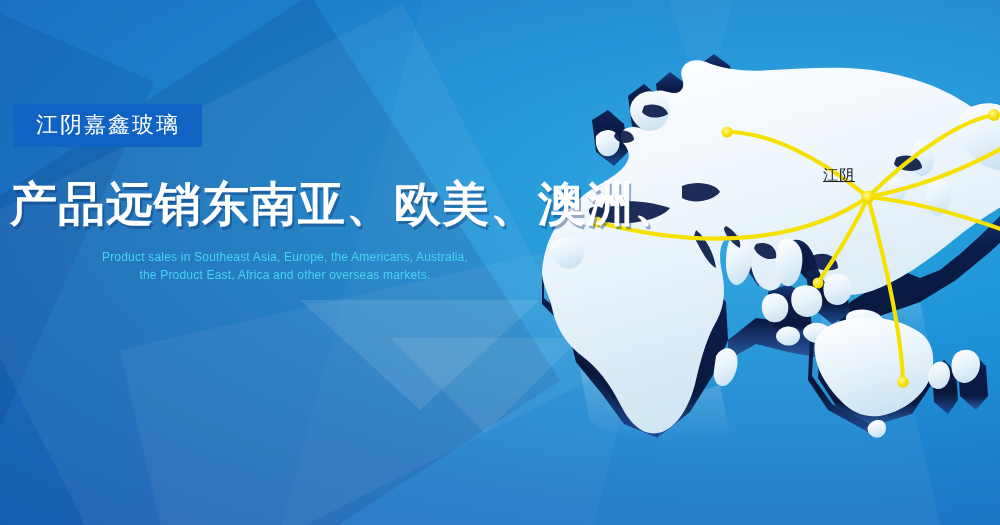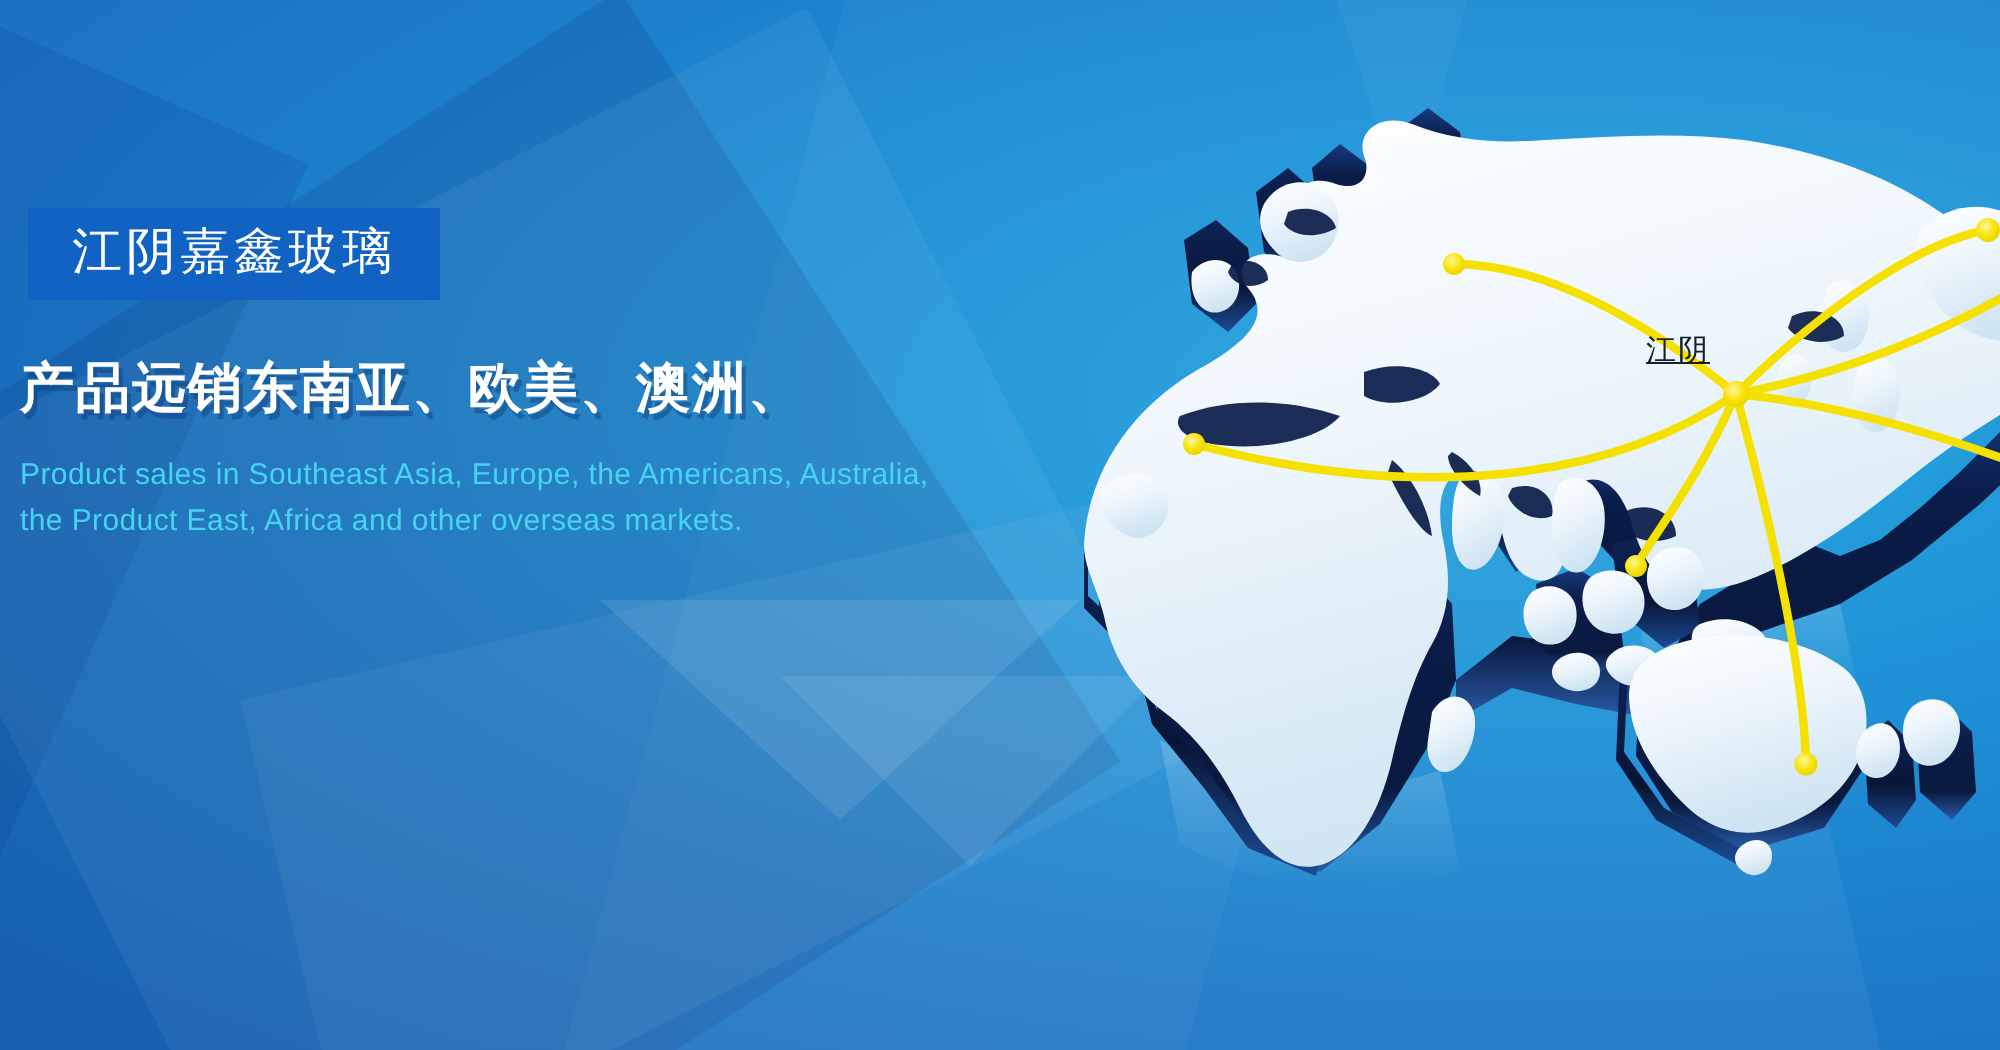--- a/index.html
+++ b/index.html
@@ -48,35 +48,36 @@
   
   #map-wrap{position:absolute;left:520px;top:40px;width:500px;height:430px;}
   #map-wrap svg{display:block;}
 
   
   #copy{position:absolute;left:0;top:104px;width:560px;}
   #brand-badge{
     display:inline-block;margin-left:14px;
     background:#1063c2;color:#ffffff;
     padding:9px 22px 11px 22px;
-    font-size:25px;letter-spacing:2px;line-height:1.05;
+    font-size:22px;letter-spacing:2px;line-height:1.05;
     font-family:"DejaVu Sans","Liberation Sans",sans-serif;
   }
   #headline{margin:28px 0 0 10px;}
   .hl-line{
-    color:#ffffff;font-size:27px;font-weight:bold;line-height:1.25;
+    color:#ffffff;font-size:47px;font-weight:bold;line-height:1.25;
     letter-spacing:1px;white-space:nowrap;
     font-family:"DejaVu Sans","Liberation Sans",sans-serif;
     text-shadow:2px 3px 0 rgba(12,52,110,.40);
   }
   #subcopy{margin:14px 0 0 10px;}
   .sub-line{
-    color:#45d4f2;font-size:15px;line-height:1.55;white-space:nowrap;
+    color:#45d4f2;font-size:12px;line-height:1.55;white-space:nowrap;
     letter-spacing:.2px;
     font-family:"Liberation Sans","DejaVu Sans",sans-serif;
+    text-align:center;
   }
 
   
   #city-label{
     position:absolute;left:823px;top:166px;
     color:#16202c;font-size:15px;letter-spacing:1px;
     font-family:"DejaVu Sans","Liberation Sans",sans-serif;
     text-decoration:underline;
   }
 </style>

